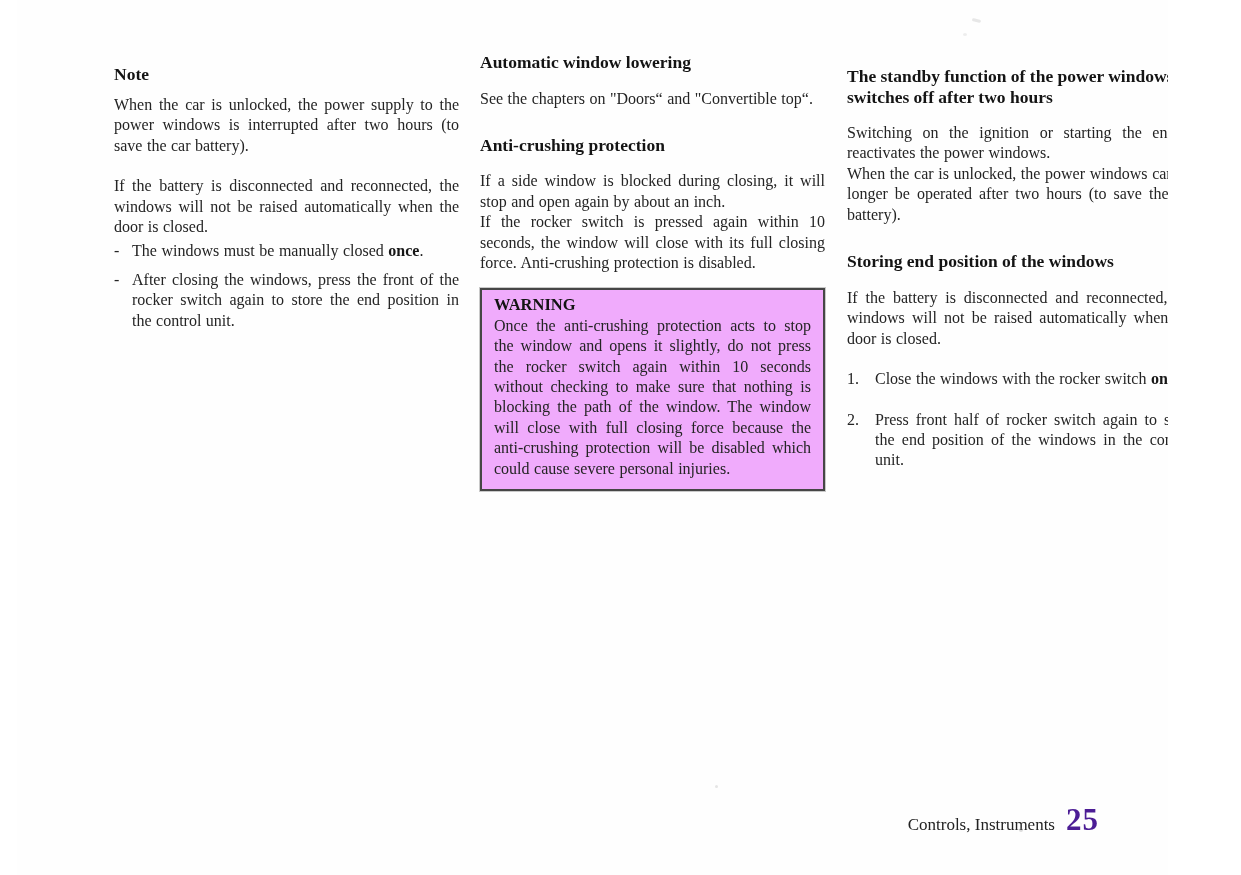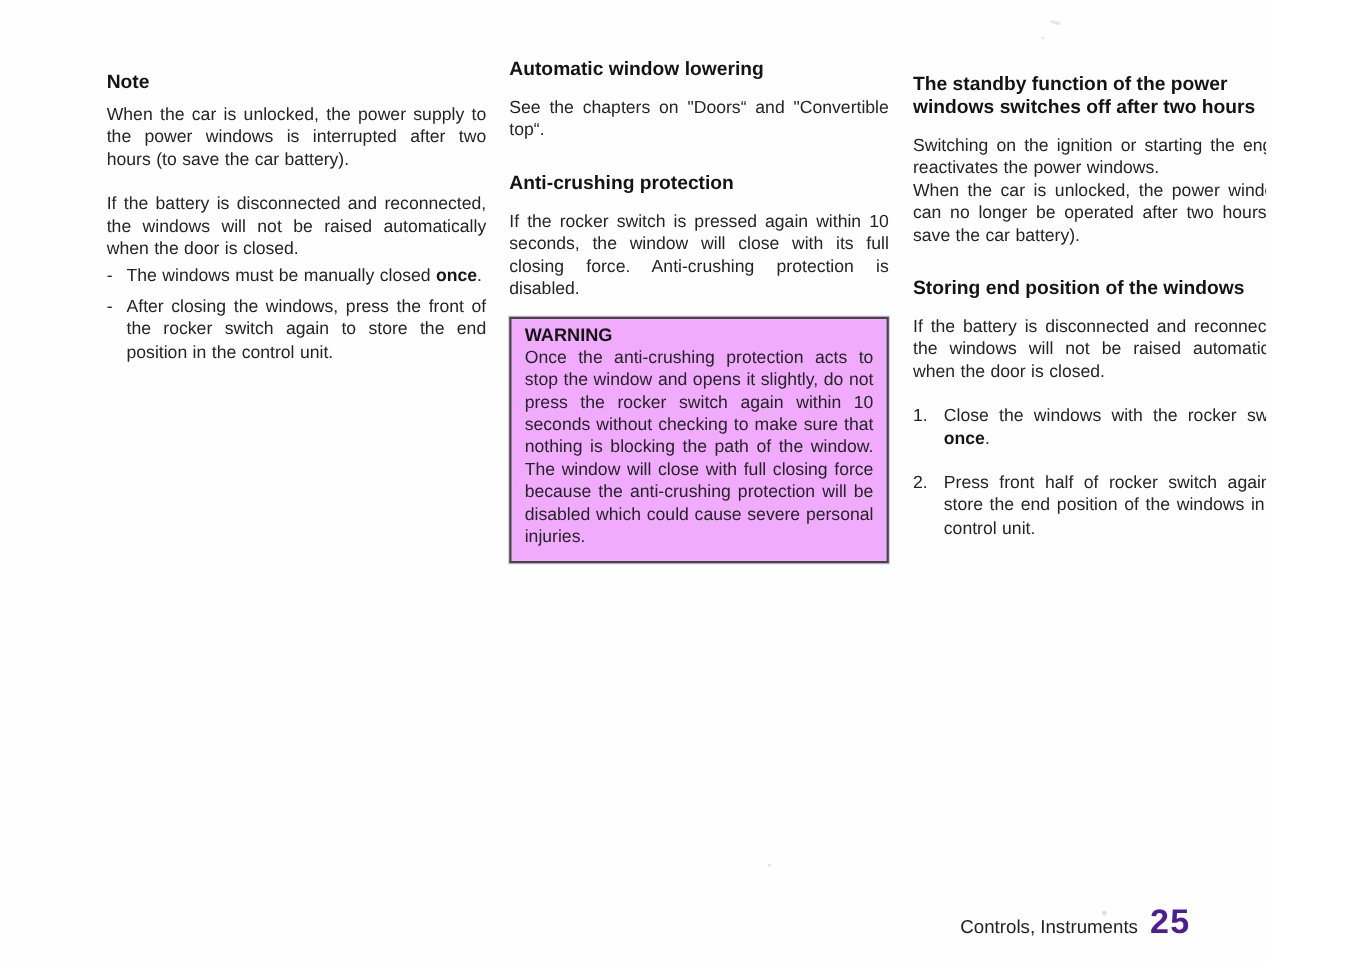--- a/index.html
+++ b/index.html
@@ -5,23 +5,24 @@
   html, body {
     margin: 0;
     padding: 0;
     background: #ffffff;
   }
   .page {
     position: relative;
     width: 1151px;
     height: 875px;
     background: #fefefe;
-    font-family: Liberation Sans, sans-serif;
+    font-family: Liberation Serif, serif;
     color: #242424;
     overflow: hidden;
+    margin-left: 17px;
   }
   .col { position: absolute; }
   .col-left  { left: 97px;  top: 64px; width: 345px; }
   .col-mid   { left: 463px; top: 52px; width: 345px; }
   .col-right { left: 830px; top: 66px; width: 348px; }
 
   .heading {
     font-size: 17.5px;
     line-height: 21px;
     font-weight: 700;
@@ -84,21 +85,21 @@
     text-align: justify;
     text-align-last: left;
     word-spacing: 0.5px;
     margin-top: 20px;
   }
 
   
   .footer {
     position: absolute;
     right: 69px;
-    top: 820px;
+    top: 802px;
     display: flex;
     align-items: baseline;
     gap: 11px;
   }
   .footer-label { font-size: 17px; color: #222222; }
   .page-num {
     font-size: 31px;
     font-weight: 700;
     color: #4c1d95;
     letter-spacing: 1px;
@@ -131,20 +132,21 @@
       <span><span>After closing the windows, press the front of the rocker switch again to store the end position in the control unit.</span><strong></strong><span></span></span>
     </div>
   </section>
 
   <section class="col col-mid">
     <h3 class="heading h-mb16">Automatic window lowering</h3>
     <p class="flow">See the chapters on "Doors“ and "Convertible top“.</p>
 
     <div class="sec-gap">
       <h3 class="heading h-mb15">Anti-crushing protection</h3>
+      <p class="flow">If a side window is blocked during closing, it will stop and open again by about an inch.</p>
       <p class="flow">If the rocker switch is pressed again within 10 seconds, the window will close with its full closing force. Anti-crushing protection is disabled.</p>
     </div>
 
     <div class="warning-box">
       <h4 class="warning-h">WARNING</h4>
       <p class="flow">Once the anti-crushing protection acts to stop the window and opens it slightly, do not press the rocker switch again within 10 seconds without checking to make sure that nothing is blocking the path of the window. The window will close with full closing force because the anti-crushing protection will be disabled which could cause severe personal injuries.</p>
     </div>
   </section>
 
   <section class="col col-right">

